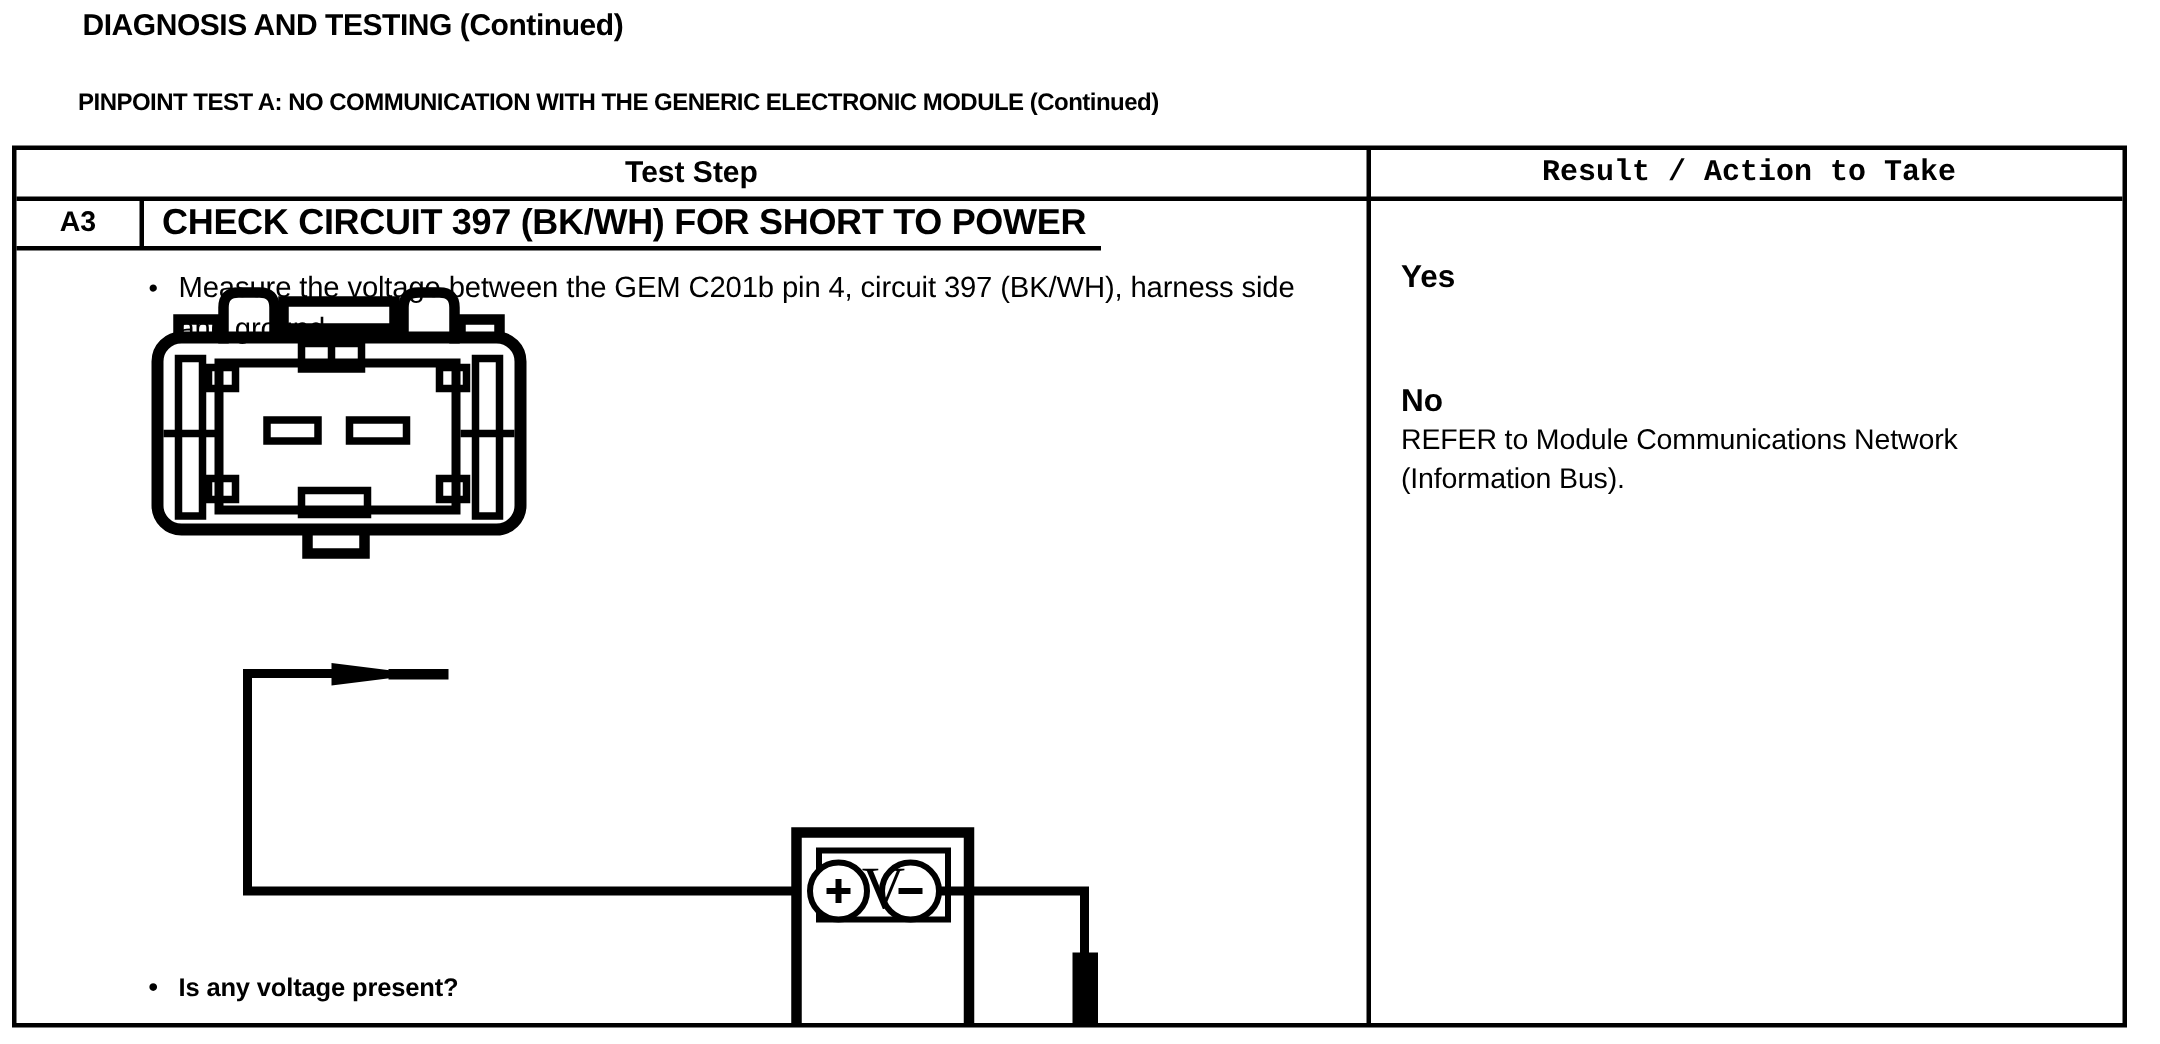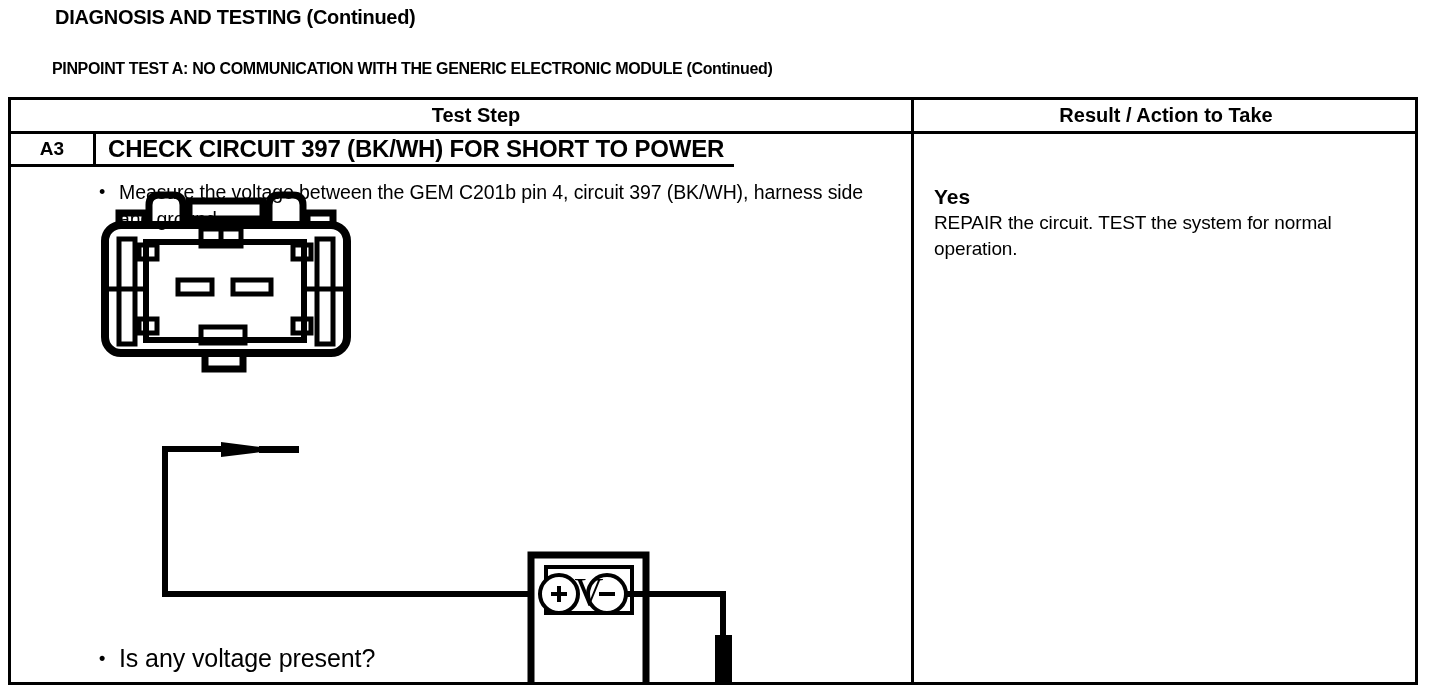--- a/index.html
+++ b/index.html
@@ -69,22 +69,22 @@
     box-sizing: border-box;
   }
   .header-cell {
     position: absolute;
     top: 4px;
     font-size: 20px;
     font-weight: bold;
     text-align: center;
     white-space: nowrap;
   }
-  .header-cell.left  { left: 0;     width: 900px; padding-left: 15px; }
-  .header-cell.right { left: 903px; width: 504px; }
+  .header-cell.left  { left: 0;     width: 900px; }
+  .header-cell.right { left: 903px; width: 504px; font-family: Liberation Mono, monospace; }
 
   
   .step-row {
     position: absolute;
     left: 0;
     top: 34px;
     width: 723px;
     height: 33px;
     border-bottom: 3px solid #000;
     box-sizing: border-box;
@@ -133,32 +133,31 @@
     line-height: 26px;
     text-align: left;
   }
   .bullet-text {
     font-size: 19.5px;
     line-height: 27px;
     letter-spacing: -0.1px;
   }
   #measure-bullet { left: 88px; top: 12px; width: 790px; }
   #question-bullet { left: 88px; top: 478px; width: 700px; }
-  #question-bullet .bullet-text { font-weight: normal; font-size: 25px; }
+  #question-bullet .bullet-text { font-weight: bold; font-size: 17px; }
   #question-bullet .bullet-dot { font-weight: bold; }
 
   
   .result-body {
     position: absolute;
     left: 903px;
     top: 34px;
     width: 500px;
     height: 548px;
     padding: 0;
-    margin-top: 12px;
   }
   .result-group { position: absolute; left: 20px; width: 470px; }
   #result-yes { top: 38px; }
   #result-no  { top: 121px; }
   .result-label {
     font-size: 21px;
     font-weight: bold;
     line-height: 25px;
     margin-bottom: 1px;
   }
@@ -279,17 +278,20 @@
 
     <div class="bullet-block" id="question-bullet">
       <span class="bullet-dot">•</span>
       <span class="bullet-text">Is any voltage present?</span>
     </div>
   </div>
 
   <div class="result-body">
     <div class="result-group" id="result-yes">
       <div class="result-label">Yes</div>
-      <div class="result-text">REPAIR the circuit. TEST the system for normal operation.</div>
+    </div>
+    <div class="result-group" id="result-no">
+      <div class="result-label">No</div>
+      <div class="result-text">REFER to Module Communications Network (Information Bus).</div>
     </div>
   </div>
 
 </div>
 
 </body></html>

